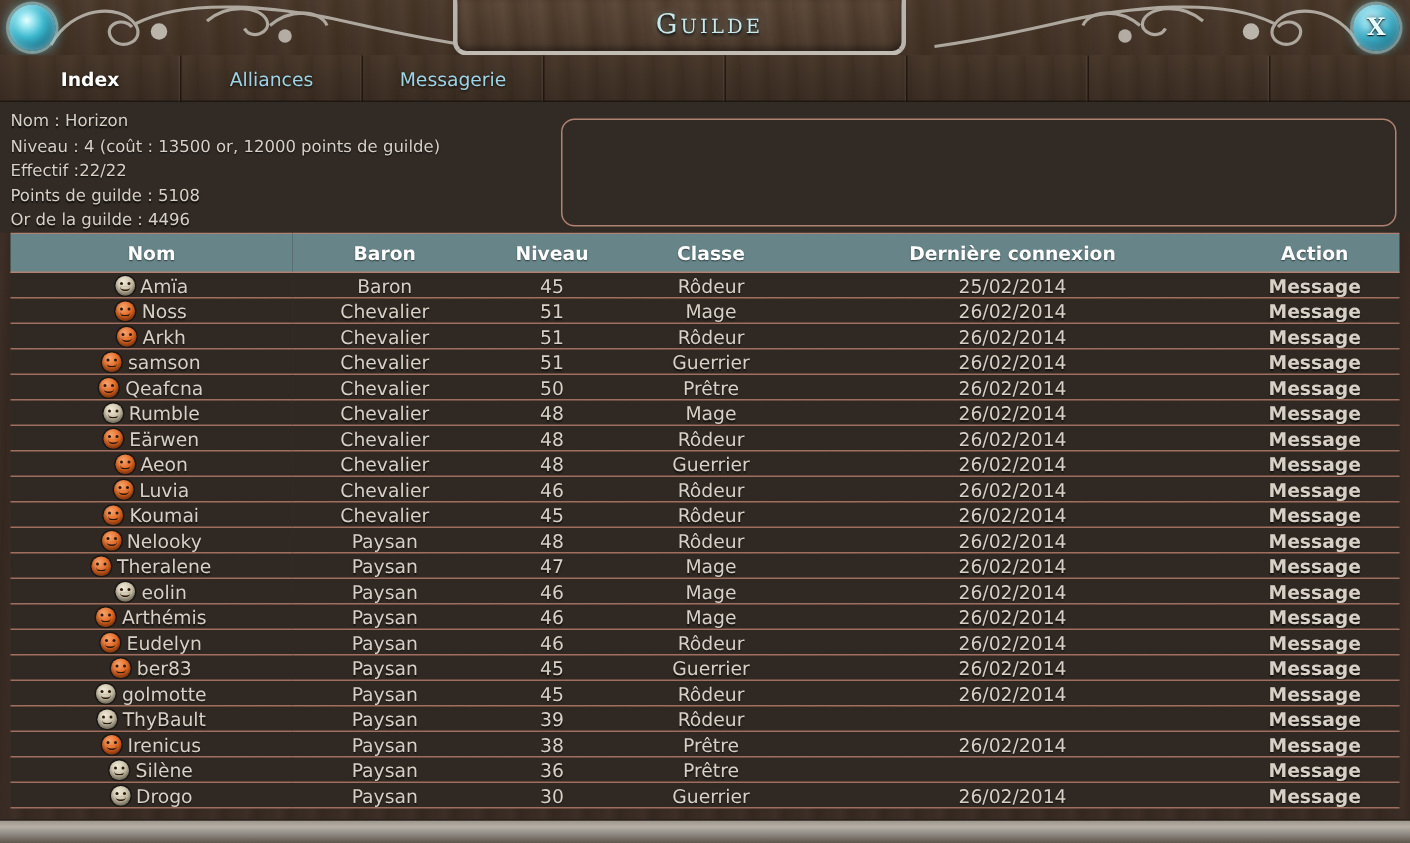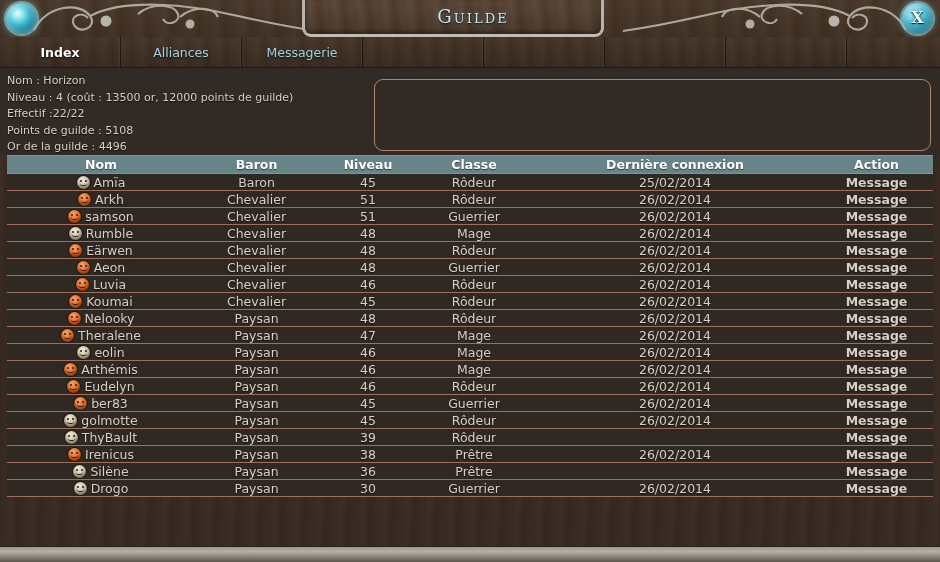--- a/index.html
+++ b/index.html
@@ -159,21 +159,21 @@
     width: 940px; height: 393px;
     overflow: hidden;
   }
   table.roster {
     width: 926px;
     margin-left: 7px;
     border-collapse: collapse;
     table-layout: fixed;
   }
   table.roster th {
-    height: 18px;
+    height: 26px;
     background: #678589;
     color: #ffffff;
     font-size: 12.5px;
     font-weight: bold;
     text-align: center;
     text-shadow: 0 1px 1px rgba(0,0,0,0.55);
     border-top: 1px solid #b08272;
     border-bottom: 1px solid #b08272;
     padding: 0;
     white-space: nowrap;
@@ -327,32 +327,48 @@
       <tbody>
           <tr>
             <td class="c-name"><span class="face off"><i></i></span><span>Amïa</span></td>
             <td class="c-grade">Baron</td>
             <td class="c-lvl">45</td>
             <td class="c-class">Rôdeur</td>
             <td class="c-date">25/02/2014</td>
             <td class="c-action">Message</td>
           </tr>
           <tr>
+            <td class="c-name"><span class="face on"><i></i></span><span>Noss</span></td>
+            <td class="c-grade">Chevalier</td>
+            <td class="c-lvl">51</td>
+            <td class="c-class">Mage</td>
+            <td class="c-date">26/02/2014</td>
+            <td class="c-action">Message</td>
+          </tr>
+          <tr>
             <td class="c-name"><span class="face on"><i></i></span><span>Arkh</span></td>
             <td class="c-grade">Chevalier</td>
             <td class="c-lvl">51</td>
             <td class="c-class">Rôdeur</td>
             <td class="c-date">26/02/2014</td>
             <td class="c-action">Message</td>
           </tr>
           <tr>
             <td class="c-name"><span class="face on"><i></i></span><span>samson</span></td>
             <td class="c-grade">Chevalier</td>
             <td class="c-lvl">51</td>
             <td class="c-class">Guerrier</td>
+            <td class="c-date">26/02/2014</td>
+            <td class="c-action">Message</td>
+          </tr>
+          <tr>
+            <td class="c-name"><span class="face on"><i></i></span><span>Qeafcna</span></td>
+            <td class="c-grade">Chevalier</td>
+            <td class="c-lvl">50</td>
+            <td class="c-class">Prêtre</td>
             <td class="c-date">26/02/2014</td>
             <td class="c-action">Message</td>
           </tr>
           <tr>
             <td class="c-name"><span class="face off"><i></i></span><span>Rumble</span></td>
             <td class="c-grade">Chevalier</td>
             <td class="c-lvl">48</td>
             <td class="c-class">Mage</td>
             <td class="c-date">26/02/2014</td>
             <td class="c-action">Message</td>

